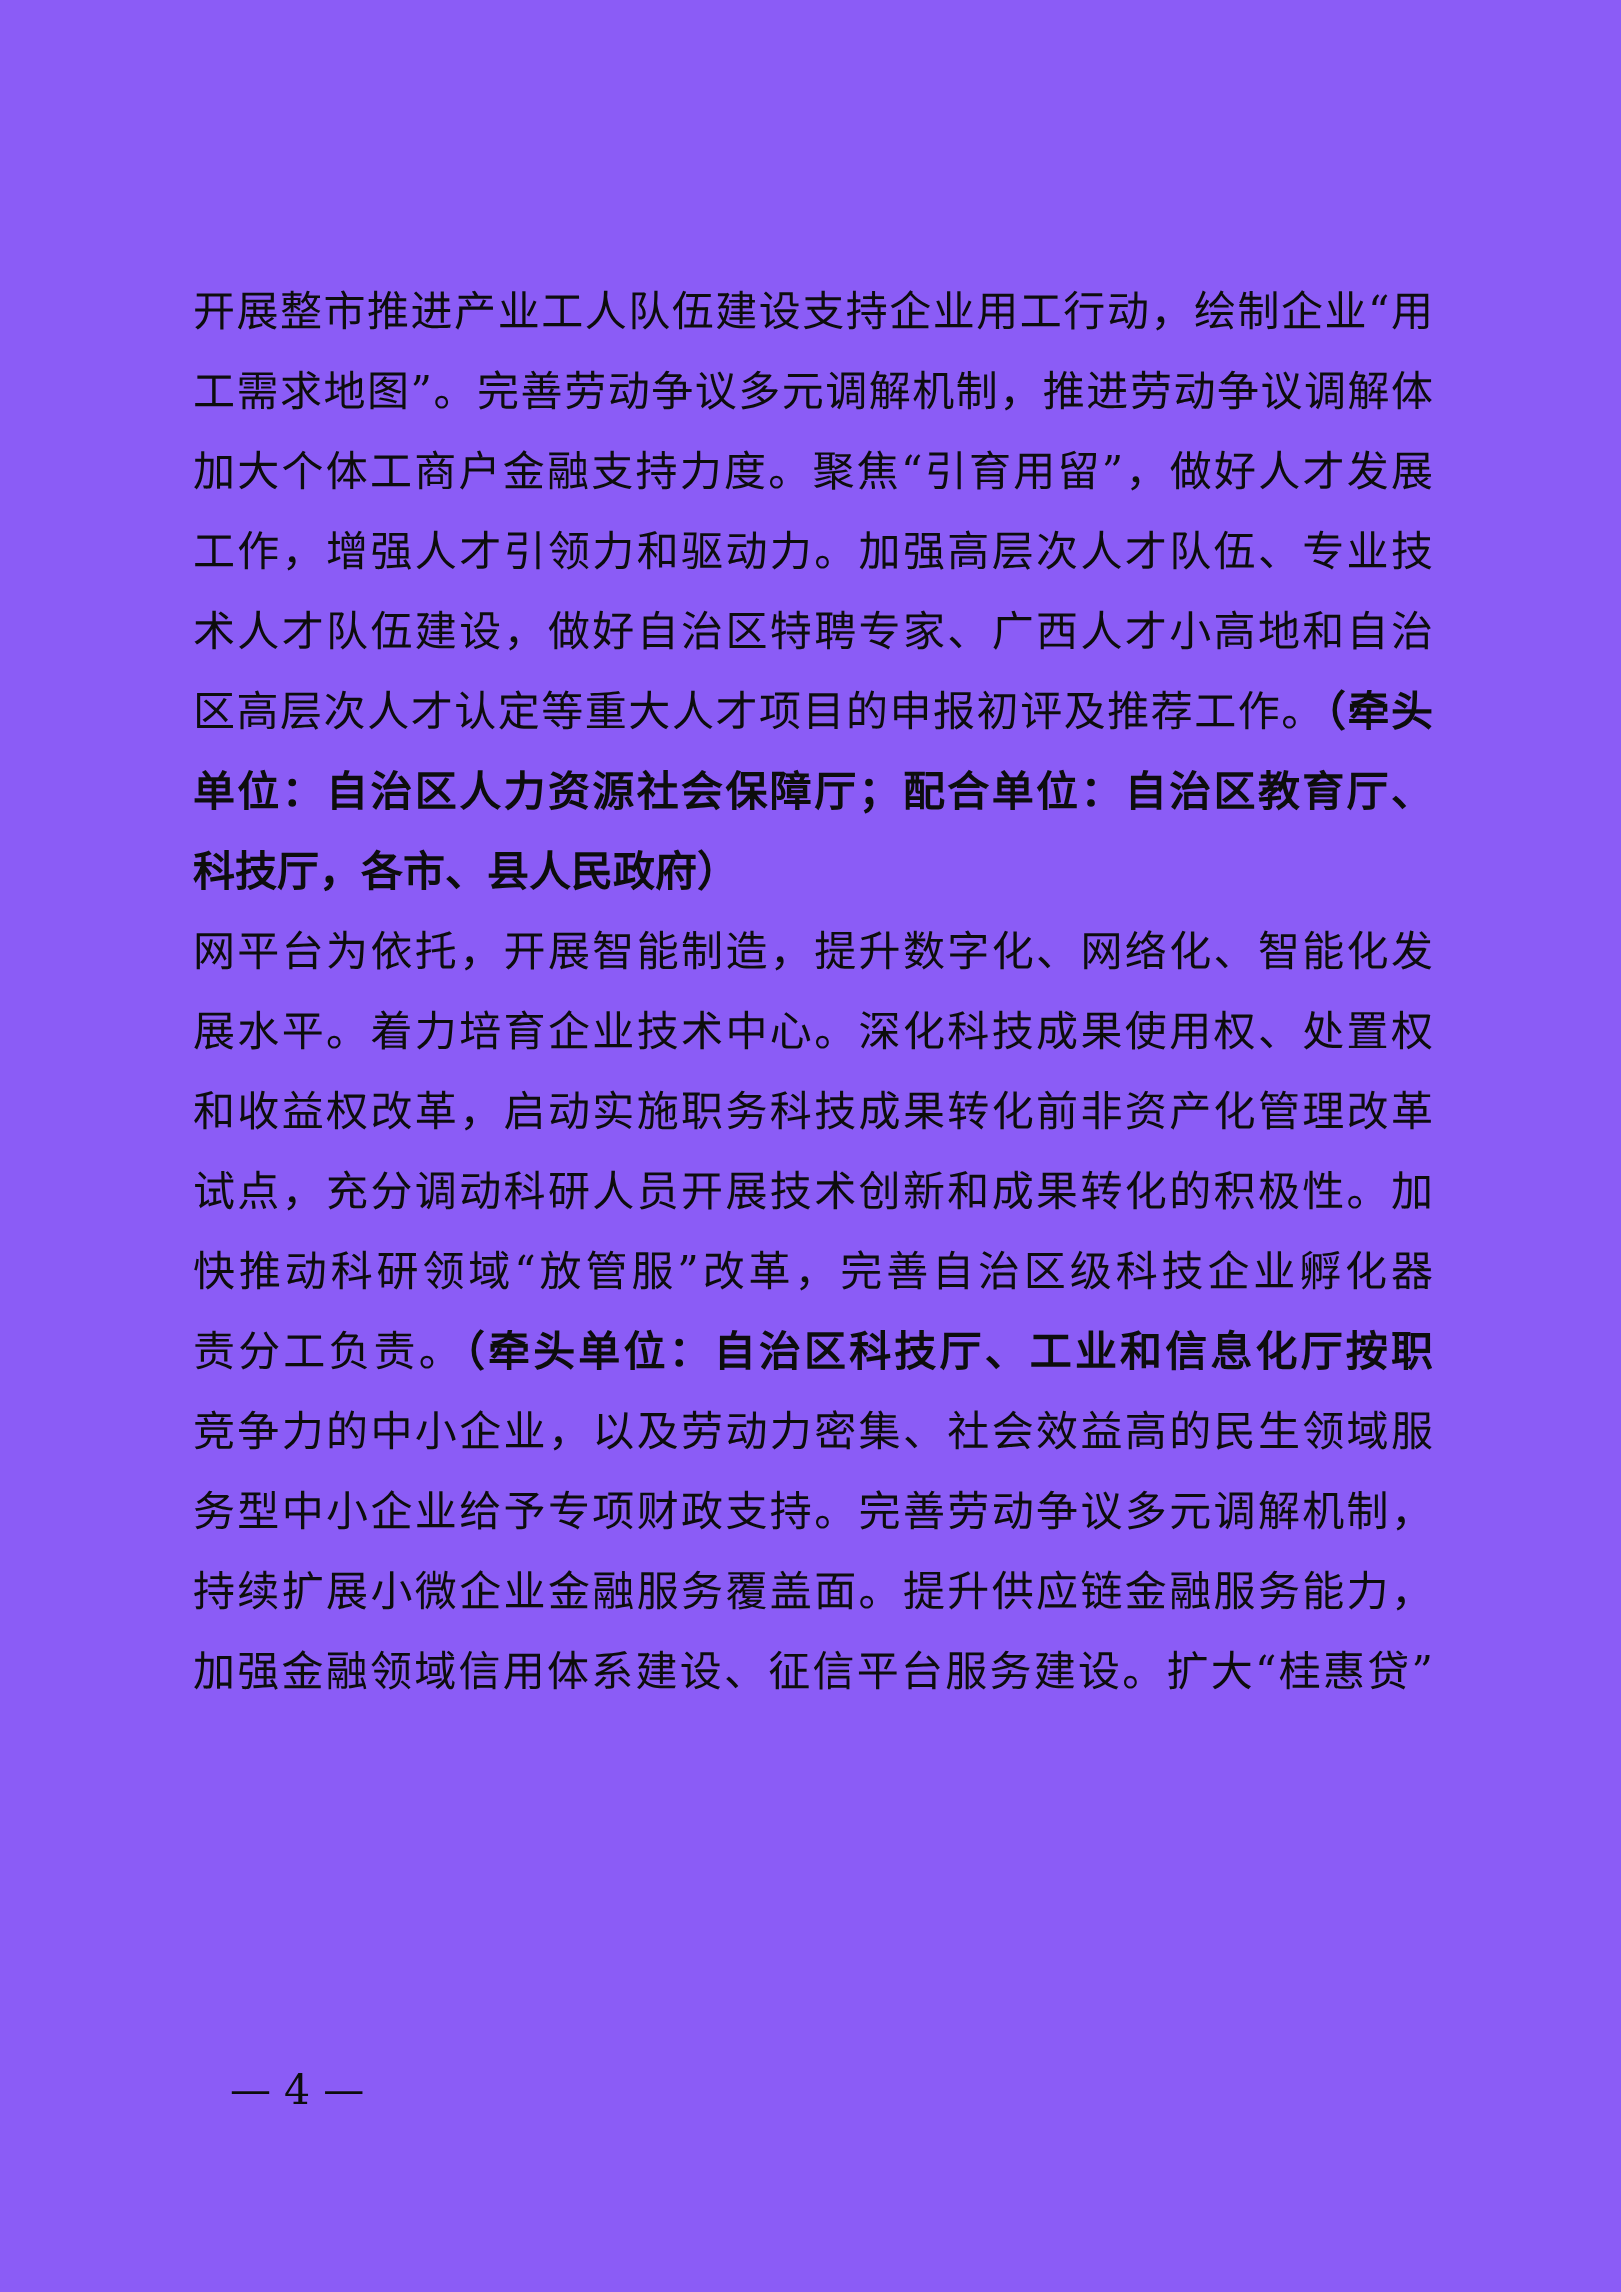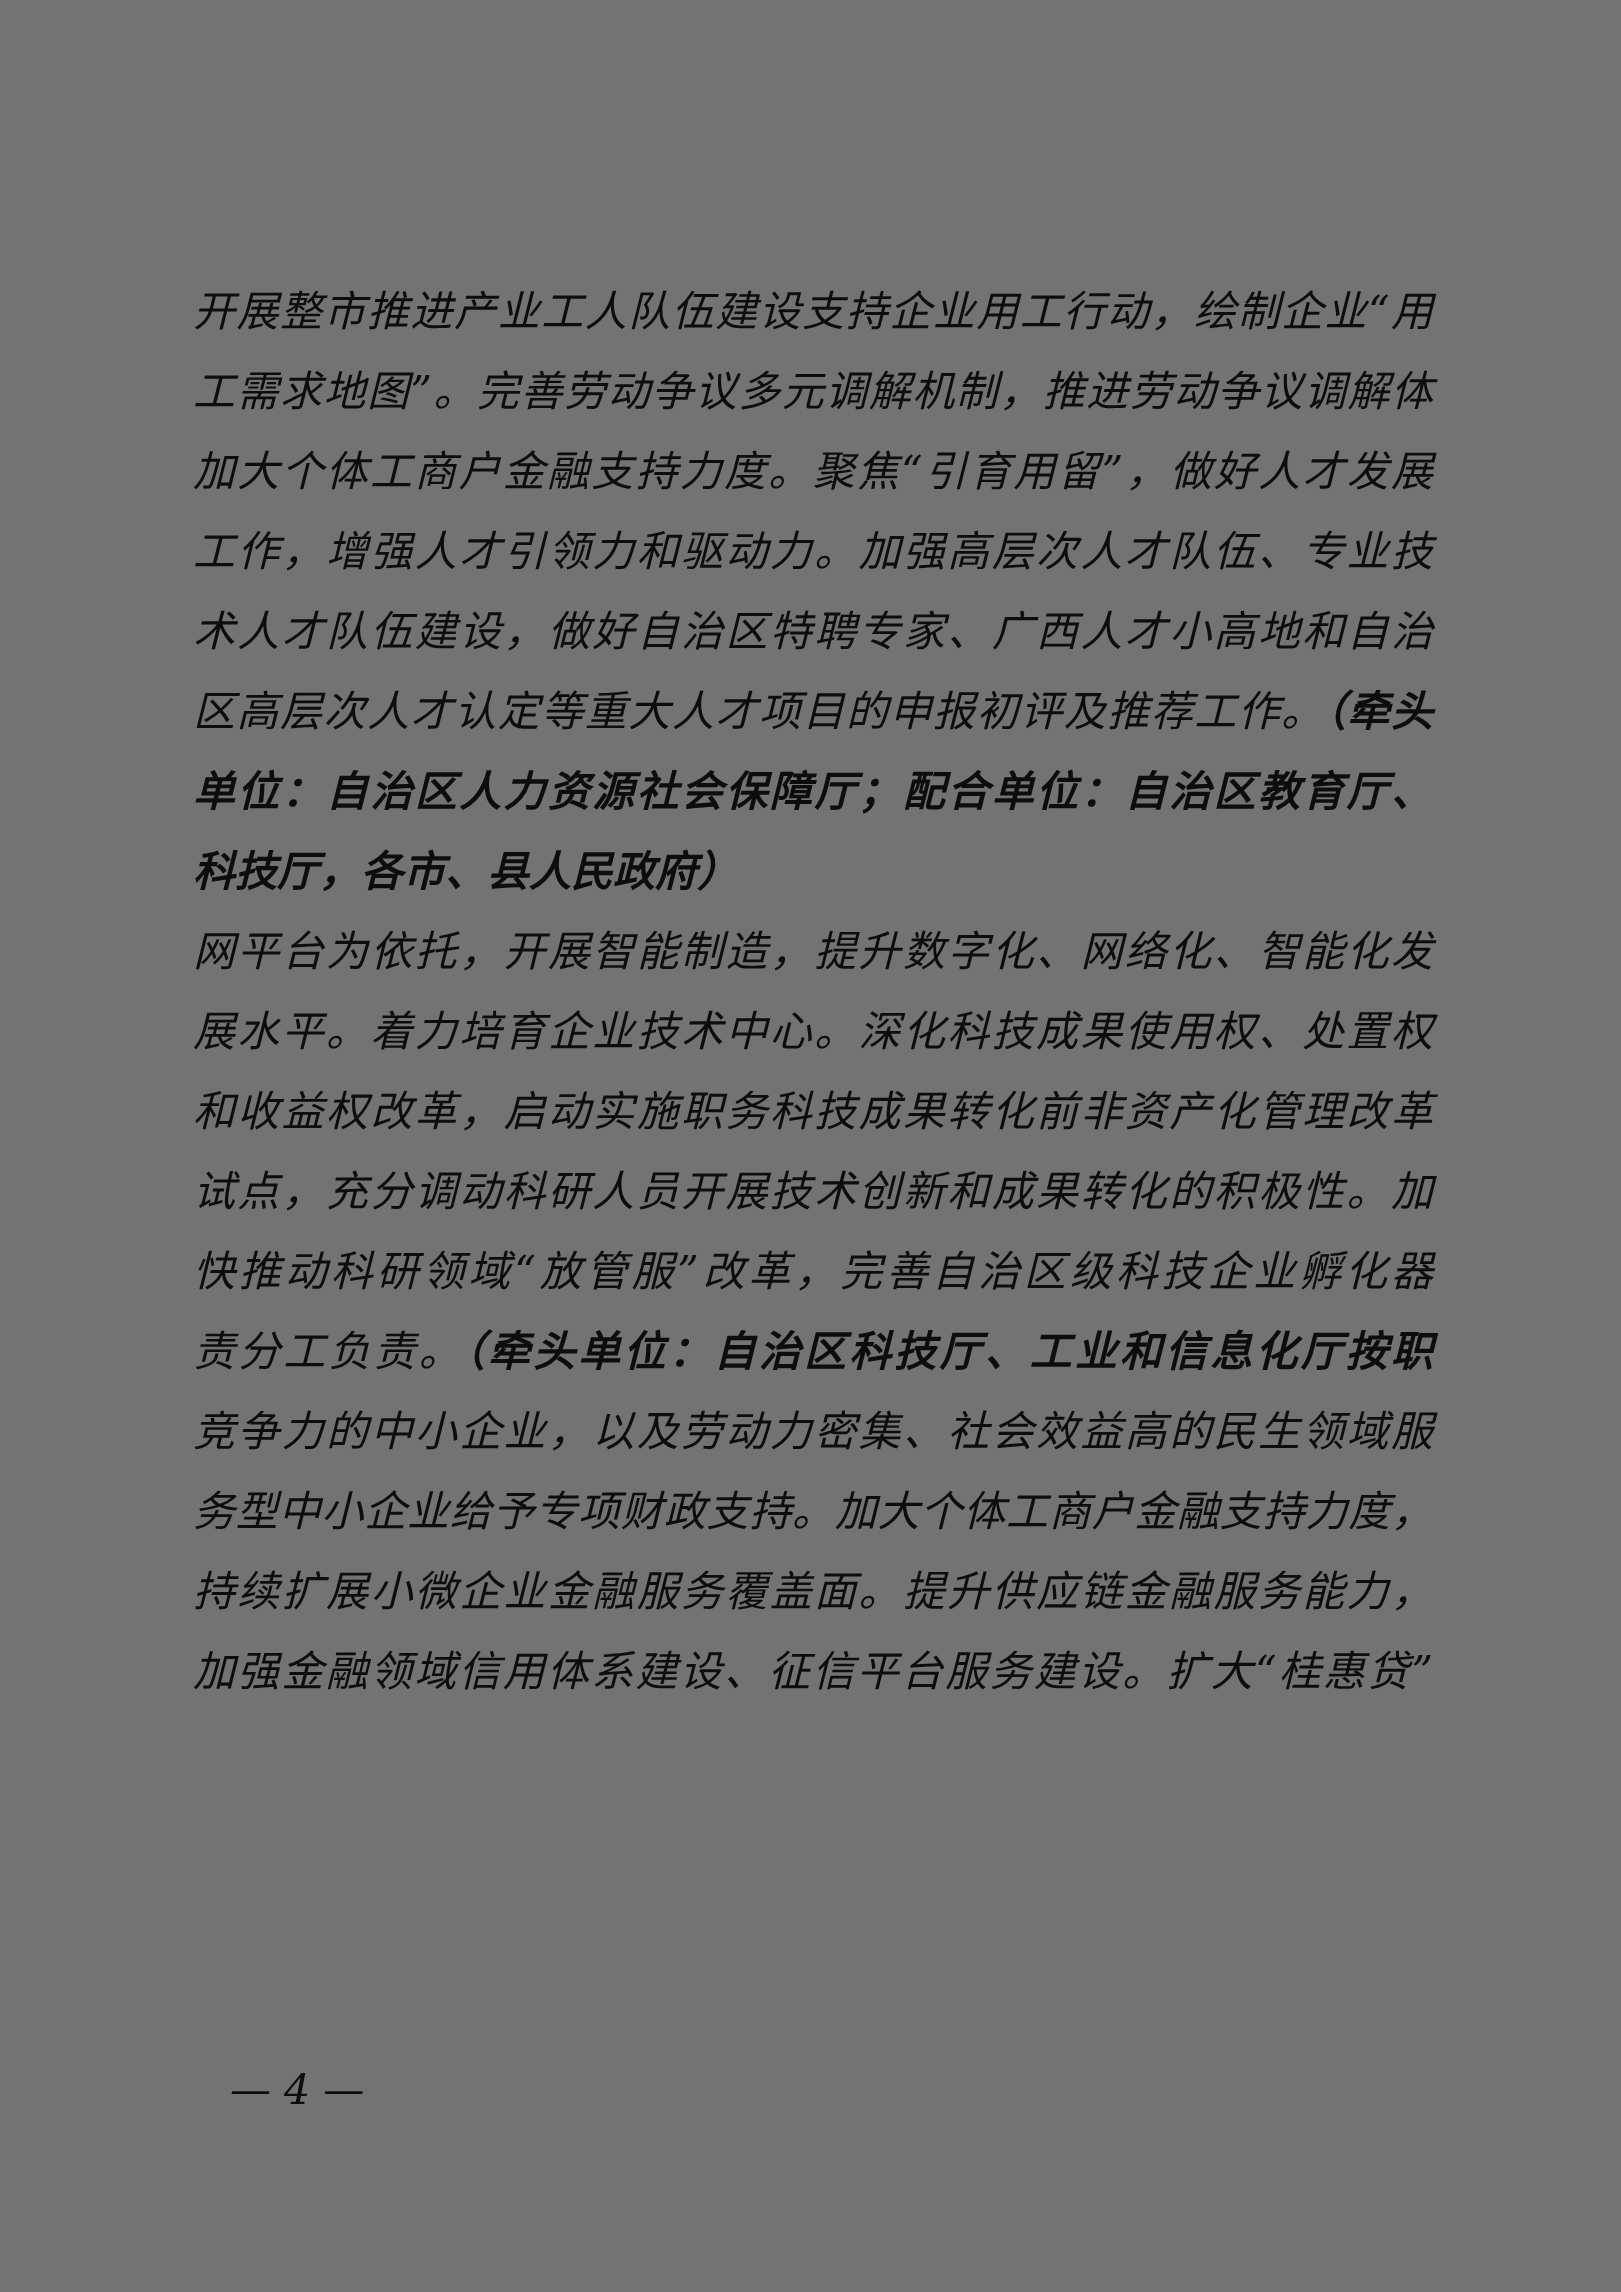--- a/index.html
+++ b/index.html
@@ -11,22 +11,21 @@
     height: 2293px;
     background: #ffffff;
     position: relative;
     overflow: hidden;
     font-family: "DejaVu Serif", "Liberation Serif", serif;
     color: #0d0d0d;
   }
   .page {
     position: absolute;
     inset: 0;
-    background: #737373;
-    font-style: italic;
+    background: #8b5cf6;
   }
   .text-block {
     position: absolute;
     top: 272px;
     left: 193px;
     width: 1240px;
   }
   .line {
     height: 80px;
     line-height: 80px;
@@ -72,21 +71,21 @@
       <div class="line"><span>区高层次人才认定等重大人才项目的申报初评及推荐工作。</span><span class="bold">（牵头</span></div>
       <div class="line"><span class="bold">单位：自治区人力资源社会保障厅；配合单位：自治区教育厅、</span></div>
       <div class="line short"><span class="bold">科技厅，各市、县人民政府）</span></div>
       <div class="line"><span>网平台为依托，开展智能制造，提升数字化、网络化、智能化发</span></div>
       <div class="line"><span>展水平。着力培育企业技术中心。深化科技成果使用权、处置权</span></div>
       <div class="line"><span>和收益权改革，启动实施职务科技成果转化前非资产化管理改革</span></div>
       <div class="line"><span>试点，充分调动科研人员开展技术创新和成果转化的积极性。加</span></div>
       <div class="line"><span>快推动科研领域“放管服”改革，完善自治区级科技企业孵化器</span></div>
       <div class="line"><span>责分工负责。</span><span class="bold">（牵头单位：自治区科技厅、工业和信息化厅按职</span></div>
       <div class="line"><span>竞争力的中小企业，以及劳动力密集、社会效益高的民生领域服</span></div>
-      <div class="line"><span>务型中小企业给予专项财政支持。加大个体工商户金融支持力度，</span></div>
+      <div class="line"><span>务型中小企业给予专项财政支持。完善劳动争议多元调解机制，</span></div>
       <div class="line"><span>持续扩展小微企业金融服务覆盖面。提升供应链金融服务能力，</span></div>
       <div class="line"><span>加强金融领域信用体系建设、征信平台服务建设。扩大“桂惠贷”</span></div>
     </div>
   <div class="footer">
     <span>— 4 —</span>
   </div>
 </div>
 
 
 </body></html>

